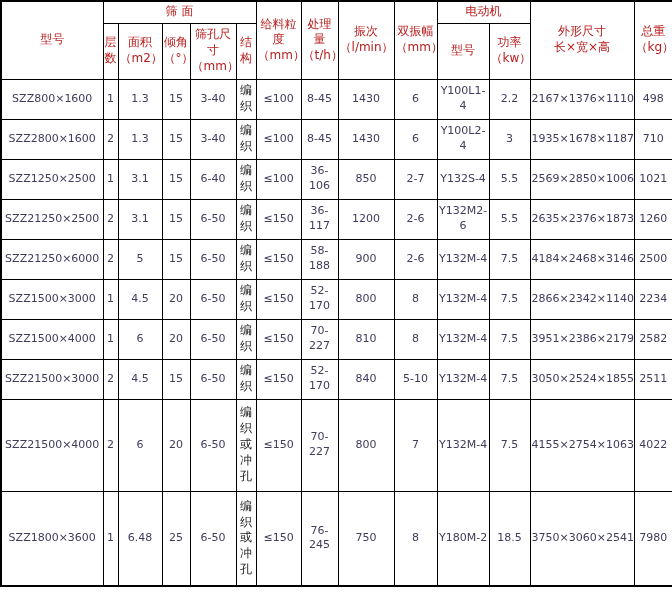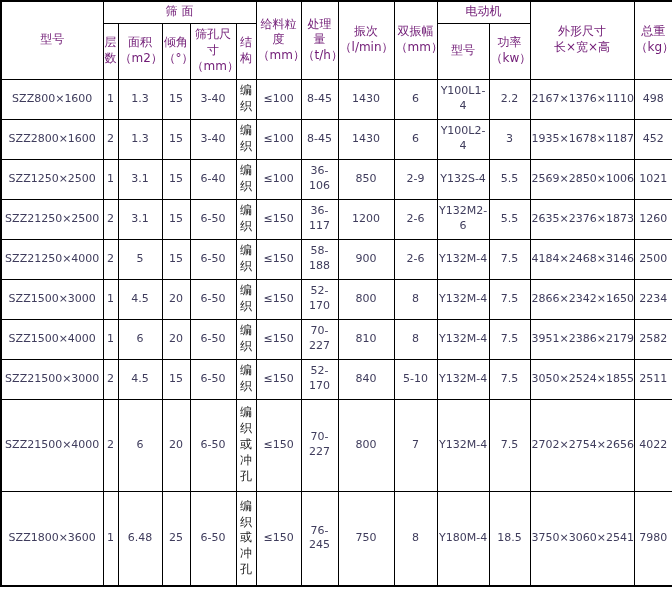--- a/index.html
+++ b/index.html
@@ -22,21 +22,21 @@
     text-align: center;
     vertical-align: middle;
     padding: 1px;
     white-space: pre-line;
     overflow: hidden;
     line-height: 1.32;
   }
   table.spec th {
     font-size: 12px;
     font-weight: normal;
-    color: #701a75;
+    color: #b91c1c;
   }
   table.spec td {
     font-size: 11px;
     color: #3f3c5c;
   }
   table.spec td.cn {
     color: #1a1a1a;
     font-size: 12px;
   }
   thead tr.tier1 { height: 22px; }
@@ -146,35 +146,35 @@
         <td class="cn">编
 织</td>
         <td>≤100</td>
         <td>8-45</td>
         <td>1430</td>
         <td>6</td>
         <td>Y100L2-
 4</td>
         <td>3</td>
         <td>1935×1678×1187</td>
-        <td>452</td>
+        <td>710</td>
       </tr>
       <tr>
         <td>SZZ1250×2500</td>
         <td>1</td>
         <td>3.1</td>
         <td>15</td>
         <td>6-40</td>
         <td class="cn">编
 织</td>
         <td>≤100</td>
         <td>36-
 106</td>
         <td>850</td>
-        <td>2-9</td>
+        <td>2-7</td>
         <td>Y132S-4</td>
         <td>5.5</td>
         <td>2569×2850×1006</td>
         <td>1021</td>
       </tr>
       <tr>
         <td>SZZ21250×2500</td>
         <td>2</td>
         <td>3.1</td>
         <td>15</td>
@@ -186,21 +186,21 @@
 117</td>
         <td>1200</td>
         <td>2-6</td>
         <td>Y132M2-
 6</td>
         <td>5.5</td>
         <td>2635×2376×1873</td>
         <td>1260</td>
       </tr>
       <tr>
-        <td>SZZ21250×4000</td>
+        <td>SZZ21250×6000</td>
         <td>2</td>
         <td>5</td>
         <td>15</td>
         <td>6-50</td>
         <td class="cn">编
 织</td>
         <td>≤150</td>
         <td>58-
 188</td>
         <td>900</td>
@@ -218,21 +218,21 @@
         <td>6-50</td>
         <td class="cn">编
 织</td>
         <td>≤150</td>
         <td>52-
 170</td>
         <td>800</td>
         <td>8</td>
         <td>Y132M-4</td>
         <td>7.5</td>
-        <td>2866×2342×1650</td>
+        <td>2866×2342×1140</td>
         <td>2234</td>
       </tr>
       <tr>
         <td>SZZ1500×4000</td>
         <td>1</td>
         <td>6</td>
         <td>20</td>
         <td>6-50</td>
         <td class="cn">编
 织</td>
@@ -275,38 +275,38 @@
 或
 冲
 孔</td>
         <td>≤150</td>
         <td>70-
 227</td>
         <td>800</td>
         <td>7</td>
         <td>Y132M-4</td>
         <td>7.5</td>
-        <td>2702×2754×2656</td>
+        <td>4155×2754×1063</td>
         <td>4022</td>
       </tr>
       <tr>
         <td>SZZ1800×3600</td>
         <td>1</td>
         <td>6.48</td>
         <td>25</td>
         <td>6-50</td>
         <td class="cn">编
 织
 或
 冲
 孔</td>
         <td>≤150</td>
         <td>76-
 245</td>
         <td>750</td>
         <td>8</td>
-        <td>Y180M-4</td>
+        <td>Y180M-2</td>
         <td>18.5</td>
         <td>3750×3060×2541</td>
         <td>7980</td>
       </tr>
     </tbody>
 </table>
 
 </body></html>

